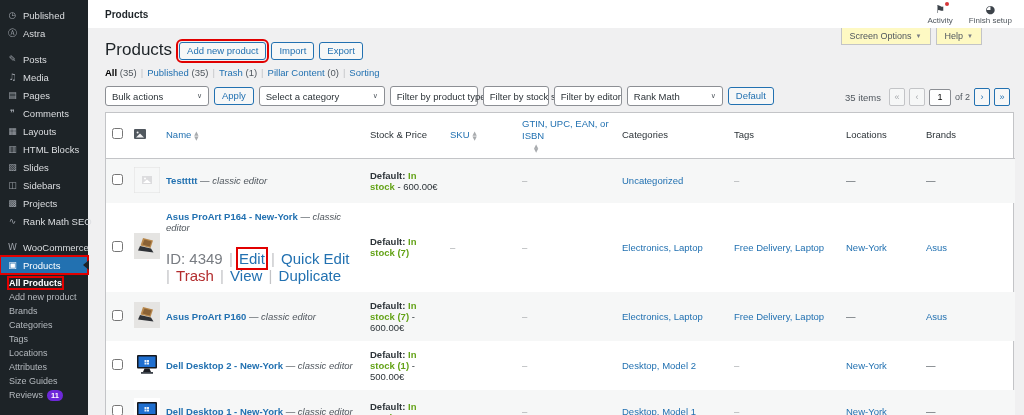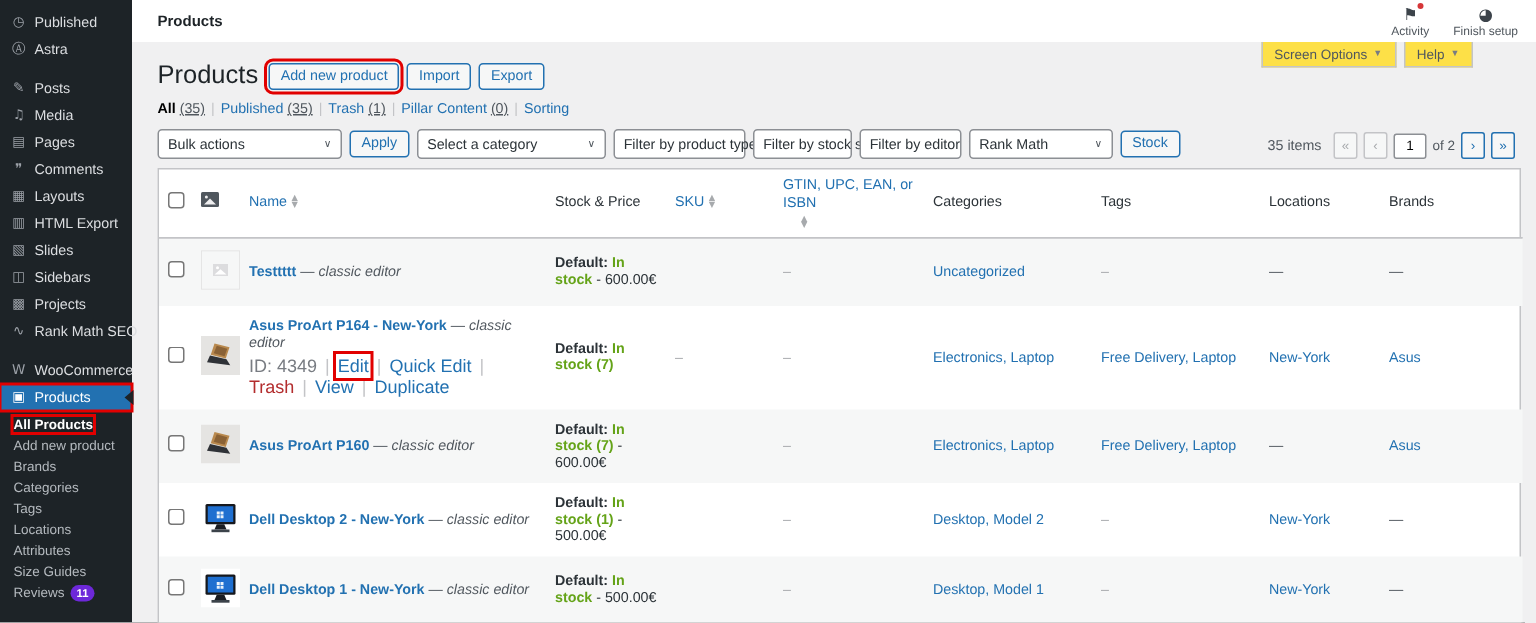--- a/index.html
+++ b/index.html
@@ -28,60 +28,60 @@
   .main { flex:1; position:relative; }
   .topbar { height:28px; background:#fff; display:flex; align-items:center; justify-content:space-between; padding:0 12px 0 17px; }
   .crumb { font-weight:bold; font-size:10px; color:#1d2327; }
   .tb-tools { display:flex; gap:16px; }
   .tb-item { display:flex; flex-direction:column; align-items:center; font-size:8px; color:#50575e; cursor:pointer; line-height:1.2; }
   .tb-ico { font-size:11px; color:#3c434a; position:relative; font-family:"DejaVu Sans",sans-serif; }
   .tb-dot { position:absolute; top:-1px; right:-4px; width:4px; height:4px; border-radius:50%; background:#d63638; }
 
   .content { position:relative; height:387px; }
   .tabs { position:absolute; top:0; right:42px; display:flex; gap:5px; z-index:2; }
-  .tab { background:#fde047; border:1px solid #c3c4c7; border-top:none; padding:3px 8px; font-size:9px; color:#50575e; display:flex; gap:4px; align-items:center; cursor:pointer; }
+  .tab { background:#fef9c3; border:1px solid #c3c4c7; border-top:none; padding:3px 8px; font-size:9px; color:#50575e; display:flex; gap:4px; align-items:center; cursor:pointer; }
   .tab .caret { font-size:6px; color:#787c82; }
 
   .title-row { display:flex; align-items:center; gap:7px; padding:12px 0 0 17px; }
   h1 { font-size:17px; font-weight:400; color:#1d2327; margin:0; line-height:20px; }
   .btn { background:#f6f7f7; border:1px solid #2271b1; color:#2271b1; border-radius:3px; font-size:9.5px; padding:2px 7px; cursor:pointer; font-family:inherit; line-height:12px; }
   .btn.red-box { outline-offset:1px; }
 
   .subnav { padding:7px 0 0 17px; font-size:9.5px; color:#50575e; display:flex; gap:4px; align-items:center; }
   .subnav a { color:#2271b1; }
   .subnav .current-label { color:#000; font-weight:bold; }
-  .subnav .count { color:#50575e;text-decoration:underline; }
+  .subnav .count { color:#50575e; }
   .subnav .sep { color:#c3c4c7; }
 
   .search-row { position:absolute; top:38px; right:10px; display:flex; gap:4px; z-index:2; }
   .search-input { width:92px; height:19px; border:1px solid #8c8f94; border-radius:3px; background:#fff; font-size:9.5px; padding:0 4px; }
 
   .filter-row { display:flex; gap:5px; align-items:center; padding:8px 0 0 17px; position:relative; }
   .selectbox { height:20px; background:#fff; border:1px solid #8c8f94; border-radius:3px; font-size:9.5px; color:#2c3338; display:flex; align-items:center; justify-content:space-between; padding:0 6px; gap:5px; cursor:pointer; white-space:nowrap; }
   .selectbox .chev { font-size:7px; color:#50575e; }
-  .w-bulk{width:123px}.w-cat{width:126px}.w-type{width:88px}.w-stock{width:66px}.w-brand{width:68px}.w-rank{width:96px}
+  .w-bulk{width:104px}.w-cat{width:126px}.w-type{width:88px}.w-stock{width:66px}.w-brand{width:68px}.w-rank{width:96px}
 
   .pagination { position:absolute; right:14px; top:9px; height:20px; display:flex; align-items:center; gap:4px; font-size:9px; color:#50575e; }
   .pg-count { margin-right:4px; font-size:9.5px; }
   .pg-btn { min-width:16px; height:18px; border:1px solid #c3c4c7; background:#f6f7f7; color:#a7aaad; border-radius:2px; display:flex; align-items:center; justify-content:center; font-size:9px; padding:0 3px; cursor:default; }
   .pg-btn.enabled { border-color:#2271b1; color:#2271b1; cursor:pointer; }
   .pg-input { width:22px; height:17px; text-align:center; border:1px solid #8c8f94; border-radius:2px; font-size:9px; padding:0; }
 
   
   .table-wrap { margin:6px 0 0 17px; width:909px; background:#fff; border:1px solid #c3c4c7; }
   table { border-collapse:collapse; table-layout:fixed; width:100%; font-size:9.5px; color:#2c3338; }
   thead th { text-align:left; font-weight:400; padding:5px 6px; border-bottom:1px solid #c3c4c7; vertical-align:middle; line-height:1.25; }
   th.sortable, th.sortable .hlabel { color:#2271b1; cursor:pointer; }
   .sort { display:inline-flex; flex-direction:column; line-height:4.5px; font-size:5.5px; color:#a7aaad; vertical-align:middle; margin-left:3px; font-family:"DejaVu Sans",sans-serif; }
   .sort.below { display:flex; margin:2px 0 0 12px; }
   tbody td { padding:8px 6px; vertical-align:middle; }
   tbody tr.alt { background:#f6f7f7; }
   .row-title { color:#2271b1; font-weight:bold; }
   .suffix { color:#50575e; } .suffix em { font-style:italic; }
-  .row-actions { font-size:12px; margin-top:3px; color:#787c82; }
+  .row-actions { font-size:15px; margin-top:17px; color:#787c82; }
   .row-actions .sep { color:#c3c4c7; margin:0 2px; }
   .ra-link { color:#2271b1; } .ra-danger { color:#b32d2e; }
   .ra-link.red-box { outline-offset:1px; }
   .deflabel { font-weight:bold; color:#2c3338; }
   .instock { color:#64a318; font-weight:bold; }
   .price { color:#2c3338; }
   .dash-light { color:#a7aaad; } .dash-dark { color:#50575e; }
   .cell-link { color:#2271b1; }
   .thumb { display:inline-block; line-height:0; cursor:pointer; }
   input[type=checkbox]{ width:11px; height:11px; margin:0; }
@@ -116,21 +116,21 @@
         <li class="sb-item">
           <span class="sb-icon">❞</span>
           <span class="sb-label">Comments</span>
         </li>
         <li class="sb-item">
           <span class="sb-icon">▦</span>
           <span class="sb-label">Layouts</span>
         </li>
         <li class="sb-item">
           <span class="sb-icon">▥</span>
-          <span class="sb-label">HTML Export</span>
+          <span class="sb-label">HTML Blocks</span>
         </li>
         <li class="sb-item">
           <span class="sb-icon">▧</span>
           <span class="sb-label">Slides</span>
         </li>
         <li class="sb-item">
           <span class="sb-icon">◫</span>
           <span class="sb-label">Sidebars</span>
         </li>
         <li class="sb-item">
@@ -229,21 +229,21 @@
           <span class="chev">∨</span>
         </div>
         <div class="selectbox w-brand">
           <span>Filter by editor</span>
           <span class="chev">∨</span>
         </div>
         <div class="selectbox w-rank">
           <span>Rank Math</span>
           <span class="chev">∨</span>
         </div>
-        <button class="btn">Stock</button>
+        <button class="btn">Default</button>
 
         <div class="pagination">
           <span class="pg-count">35 items</span>
           <span class="pg-btn">«</span>
           <span class="pg-btn">‹</span>
           <input class="pg-input" value="1" style="">
           <span>of 2</span>
           <span class="pg-btn enabled">›</span>
           <span class="pg-btn enabled">»</span>
         </div>

